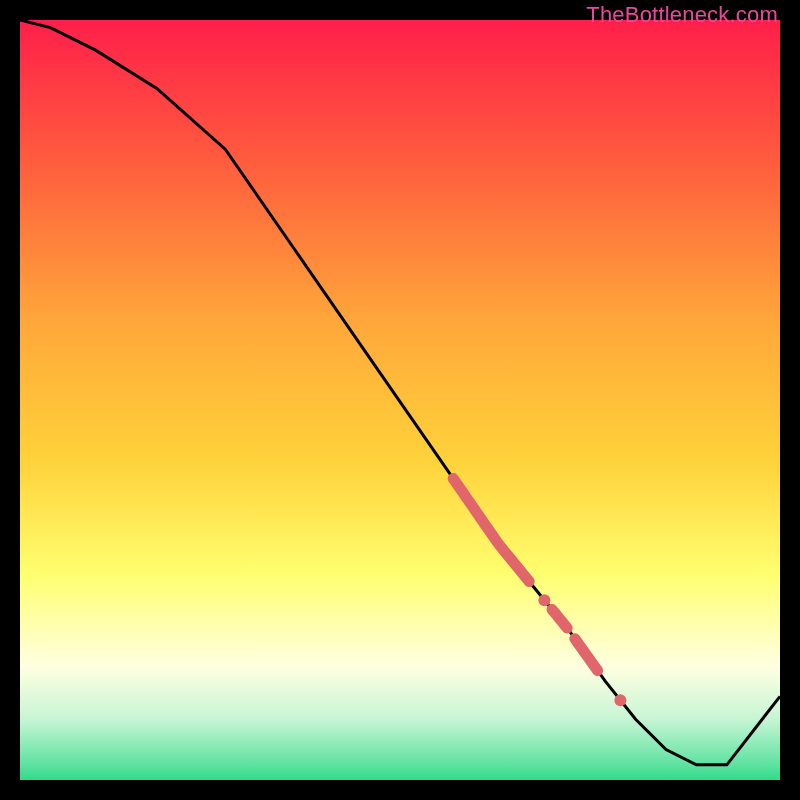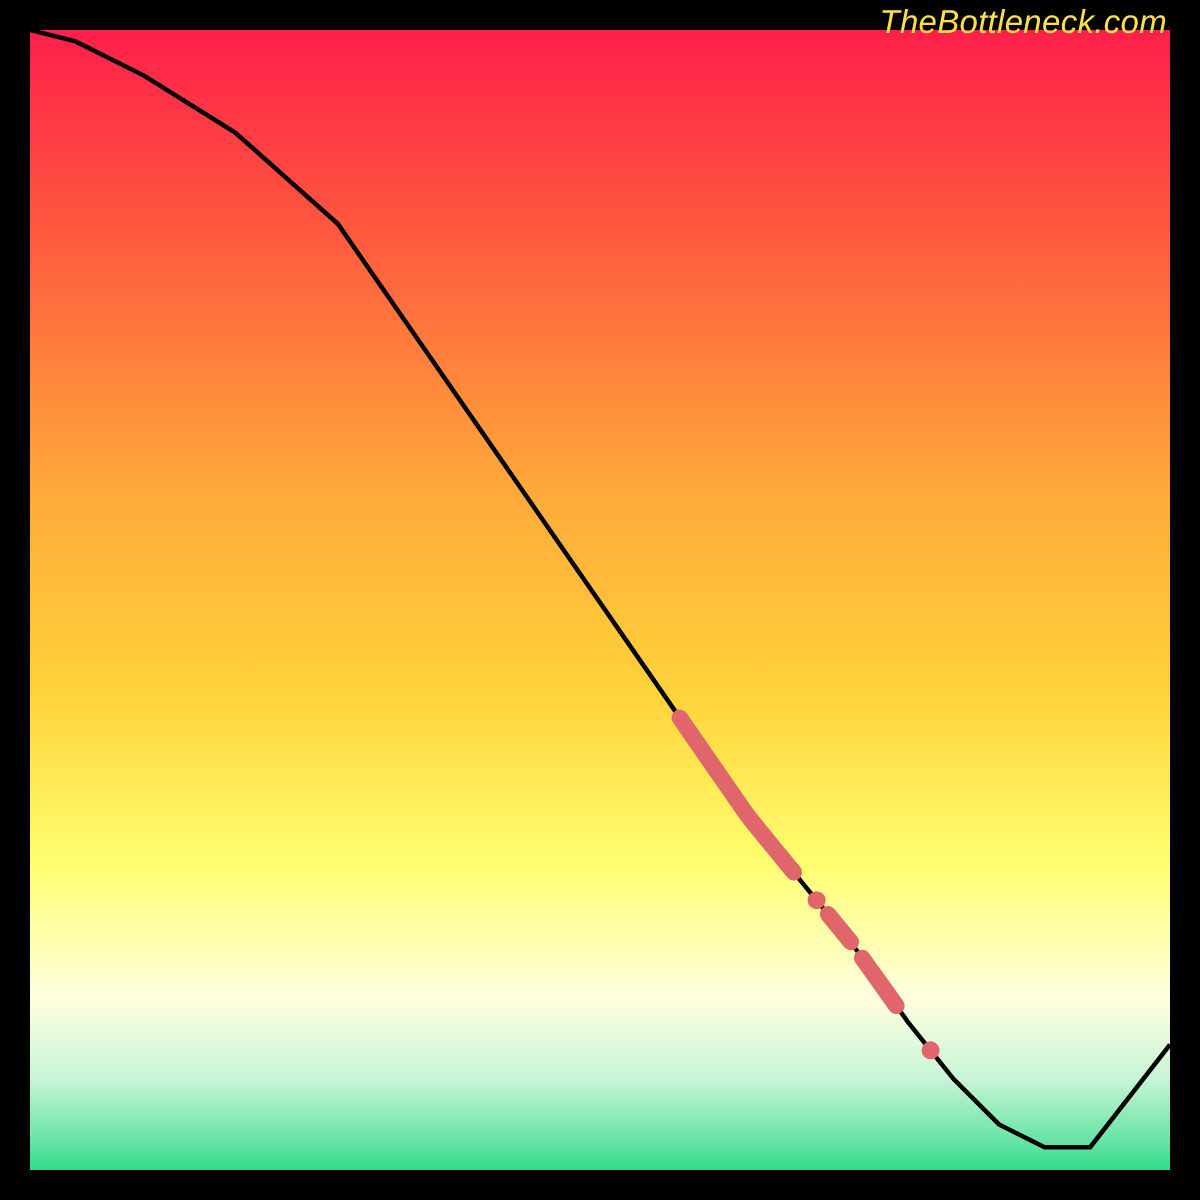--- a/index.html
+++ b/index.html
@@ -33,25 +33,24 @@
     position: absolute;
     left: 0;
     top: 0;
     width: 100%;
     height: 100%;
   }
   .watermark {
     position: absolute;
     top: 2px;
     right: 22px;
-    color: #fde047;
+    color: #ec4899;
     font-family: Arial, Helvetica, sans-serif;
     font-size: 22px;
     letter-spacing: 0.2px;
-    font-style: italic;
   }
 </style>
 </head>
 <body>
 
 <div class="container">
 
   <div class="plot-area">
 
     <svg class="gradient-bg" viewBox="0 0 760 760" preserveAspectRatio="none">

